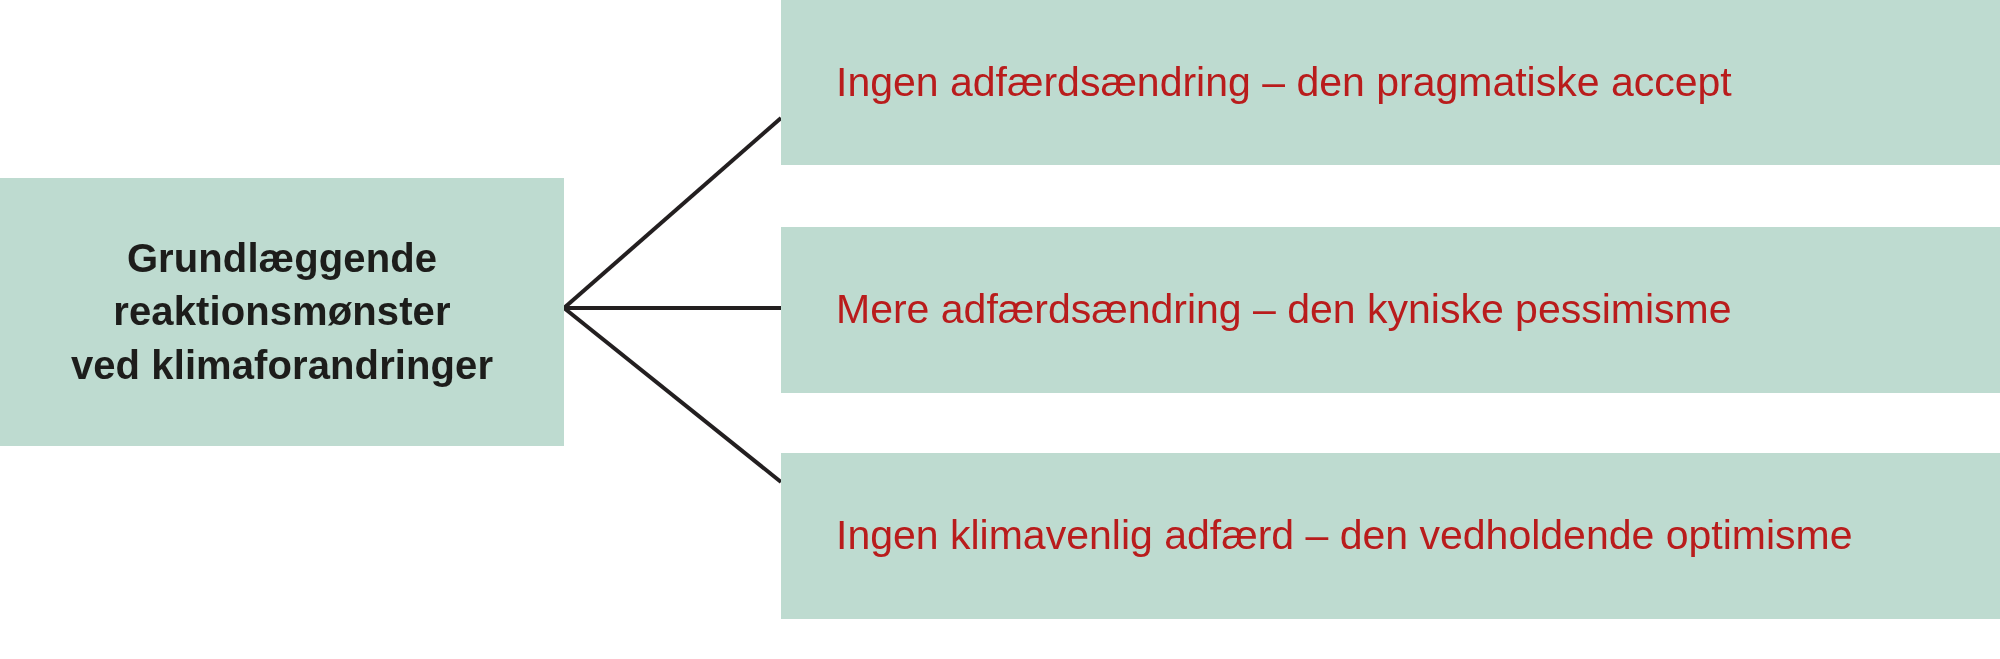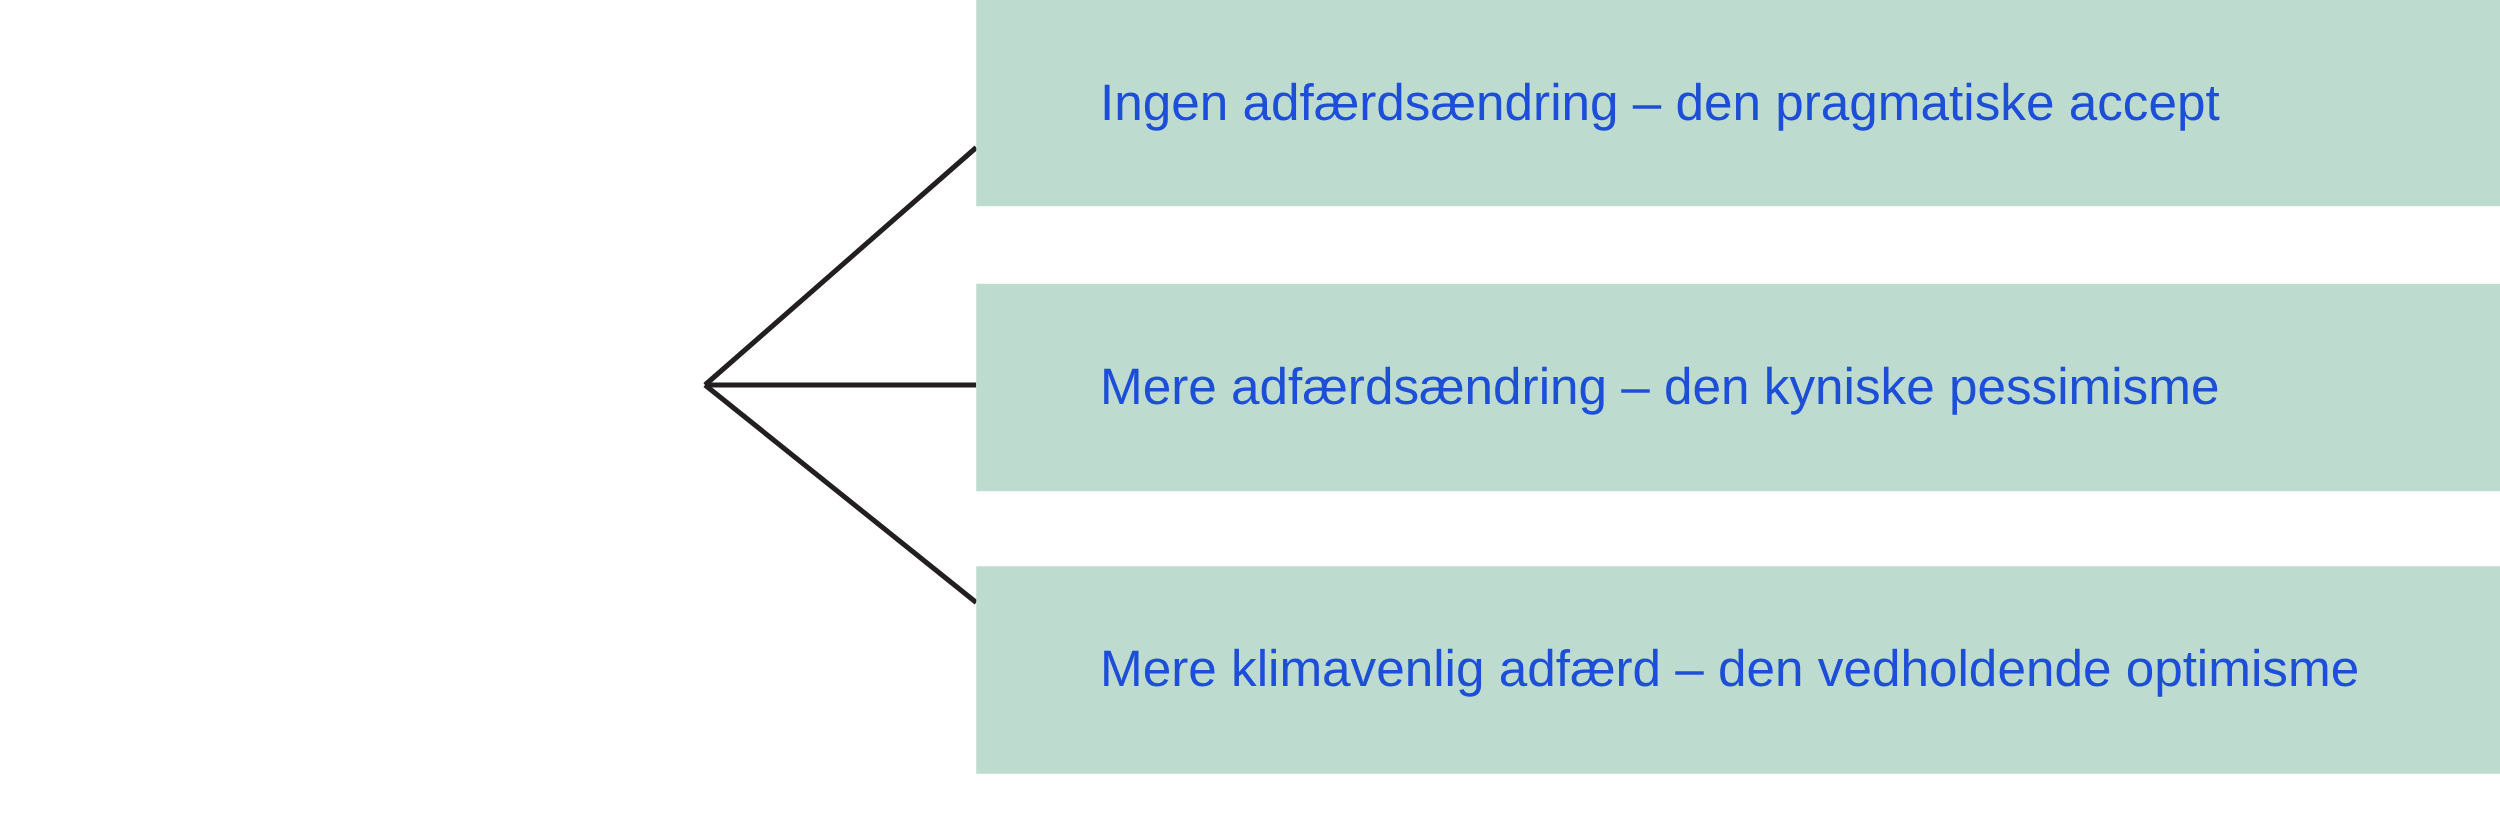--- a/index.html
+++ b/index.html
@@ -47,23 +47,22 @@
     justify-content: flex-start;
     padding-left: 55px;
   }
   .branch-node-1 { top: 0px;   height: 165px; }
   .branch-node-2 { top: 227px; height: 166px; }
   .branch-node-3 { top: 453px; height: 166px; }
   .branch-label {
     font-size: 41px;
     font-weight: normal;
     line-height: 1.2;
-    color: #1d4ed8;
+    color: #b91c1c;
     white-space: nowrap;
-    margin-left: 44px;
   }
   #connectors {
     position: absolute;
     left: 0;
     top: 0;
     width: 2000px;
     height: 659px;
     pointer-events: none;
   }
   #connectors line {
@@ -75,26 +74,33 @@
 <body>
 
 <div id="canvas">
 
   <svg id="connectors" viewBox="0 0 2000 659" width="2000" height="659" xmlns="http://www.w3.org/2000/svg">
     <line x1="564" y1="308" x2="781" y2="118"></line>
     <line x1="564" y1="308" x2="781" y2="308"></line>
     <line x1="564" y1="308" x2="781" y2="482"></line>
   </svg>
 
+  <div class="node root-node">
+    <div class="root-label">
+      <div>Grundlæggende</div>
+      <div>reaktionsmønster</div>
+      <div>ved klimaforandringer</div>
+    </div>
+  </div>
 
   <div class="node branch-node branch-node-1">
     <span class="branch-label">Ingen adfærdsændring – den pragmatiske accept</span>
   </div>
 
   <div class="node branch-node branch-node-2">
     <span class="branch-label">Mere adfærdsændring – den kyniske pessimisme</span>
   </div>
 
   <div class="node branch-node branch-node-3">
-    <span class="branch-label">Mere klimavenlig adfærd – den vedholdende optimisme</span>
+    <span class="branch-label">Ingen klimavenlig adfærd – den vedholdende optimisme</span>
   </div>
 
 </div>
 
 </body></html>

